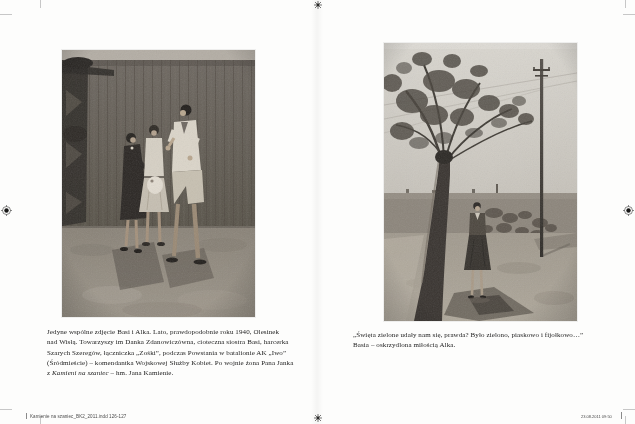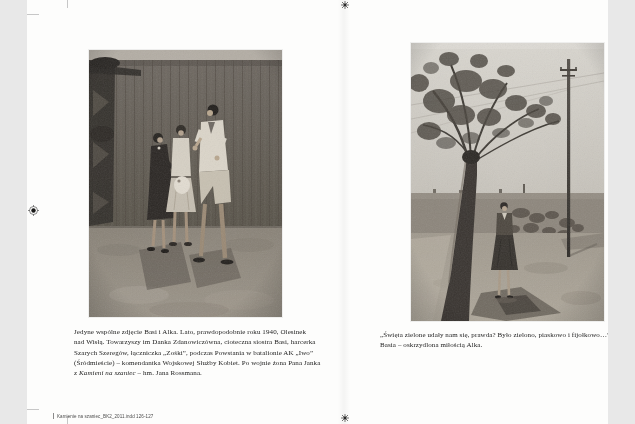--- a/index.html
+++ b/index.html
@@ -1,17 +1,17 @@
 <!DOCTYPE html>
 <html><head>
 <meta charset="utf-8">
 <style>
   html,body{margin:0;padding:0;background:#e8e8e8;}
   .sheet{
-    position:relative;width:581px;height:424px;margin:0 auto;
+    position:relative;width:635px;height:424px;margin:0 auto;
     background:#fdfdfc;overflow:hidden;
     font-family:"Liberation Serif", serif;color:#1f1f1f;
   }
   
   .crop{position:absolute;background:#c7c7c7;}
   .crop.v{width:1px;height:8px;}
   .crop.h{width:12px;height:1px;}
   .gutter{position:absolute;left:311px;top:0;width:12px;height:424px;
     background:linear-gradient(90deg,rgba(0,0,0,0),rgba(0,0,0,0.035),rgba(0,0,0,0));}
   .regmark{position:absolute;}
@@ -184,21 +184,21 @@
       </g>
       <rect x="0" y="0" width="193" height="267" fill="url(#vigL)"></rect>
       <rect x="0" y="0" width="193" height="267" filter="url(#gL)" opacity="0.13"></rect>
     </svg>
   </figure>
 
   <p class="caption caption-left"><span>Jedyne wspólne zdjęcie Basi i Alka. Lato, prawdopodobnie roku 1940, Olesinek
 nad Wisłą. Towarzyszy im Danka Zdanowiczówna, cioteczna siostra Basi, harcerka
 Szarych Szeregów, łączniczka „Zośki”, podczas Powstania w batalionie AK „Iwo”
 (Śródmieście) – komendantka Wojskowej Służby Kobiet. Po wojnie żona Pana Janka
-z </span><i>Kamieni na szaniec</i><span> – hm. Jana Rossmana.</span></p>
+z </span><i>Kamieni na szaniec</i><span> – hm. Jana Kamienie.</span></p>
 
   <figure class="photo-right">
     <svg viewBox="0 0 193 278" preserveAspectRatio="none">
       <defs>
         <linearGradient id="skyG" x1="0" y1="0" x2="0" y2="1">
           <stop offset="0" stop-color="#dcd9d2"></stop>
             <stop offset="1" stop-color="#c8c4bc"></stop>
         </linearGradient>
         <linearGradient id="grassG" x1="0" y1="0" x2="0" y2="1">
           <stop offset="0" stop-color="#a29b8f"></stop>

